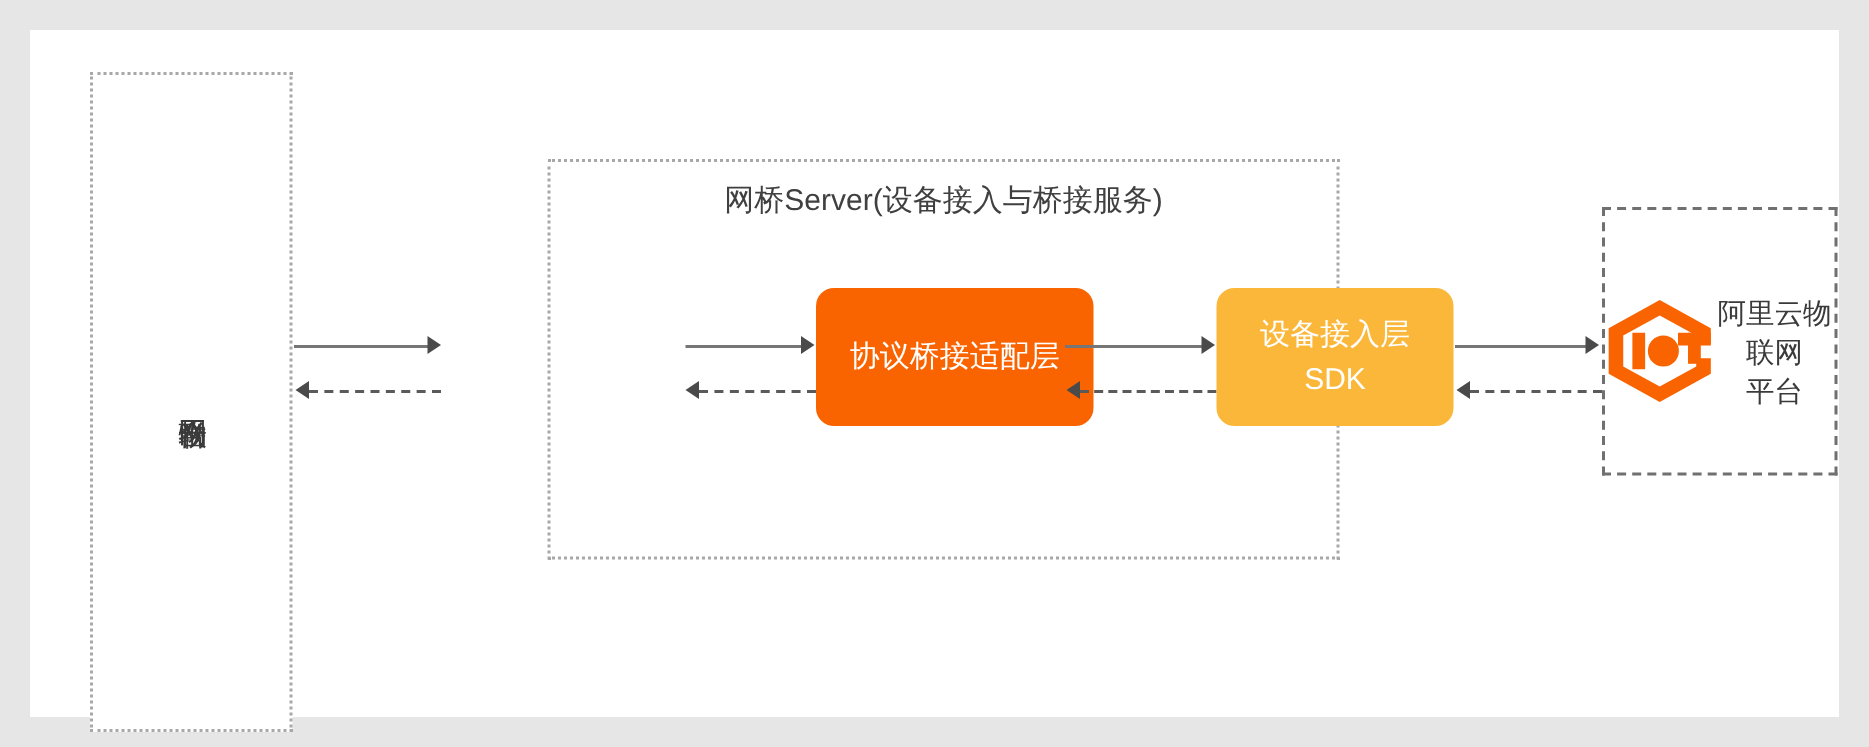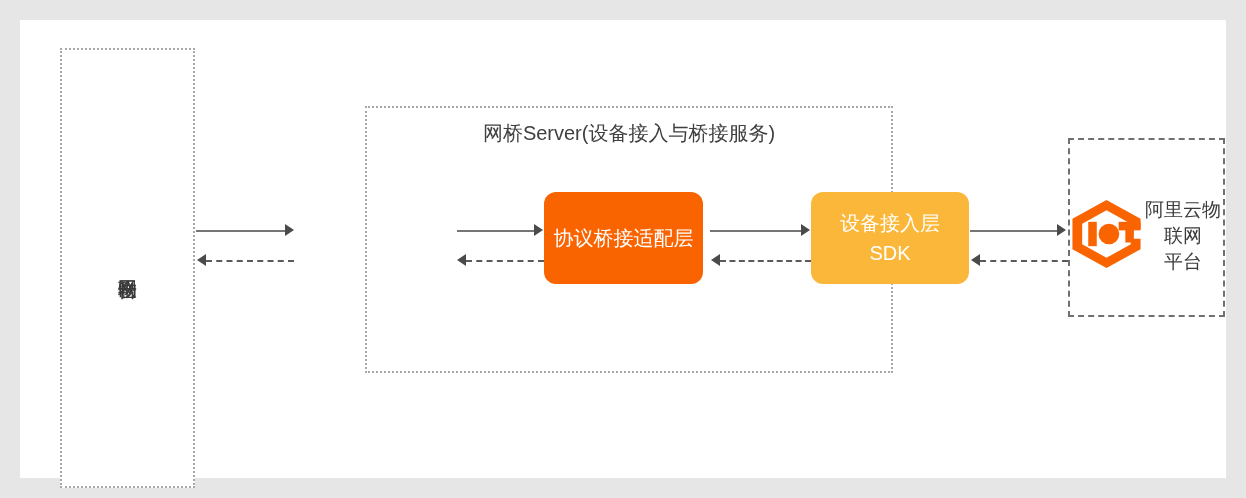--- a/index.html
+++ b/index.html
@@ -78,21 +78,21 @@
     box-sizing: border-box;
     padding: 0 8px;
   }
   #stage-access {
     left: 274px; top: 172px;
     width: 162px; height: 92px;
     background: #fa6400;
   }
   #stage-adapter {
     left: 524px; top: 172px;
-    width: 159px; height: 92px;
+    width: 185px; height: 92px;
     background: #fa6400;
   }
   #stage-sdk {
     left: 791px; top: 172px;
     width: 158px; height: 92px;
     background: #fbb73a;
   }
 
   
   #right-platform {

